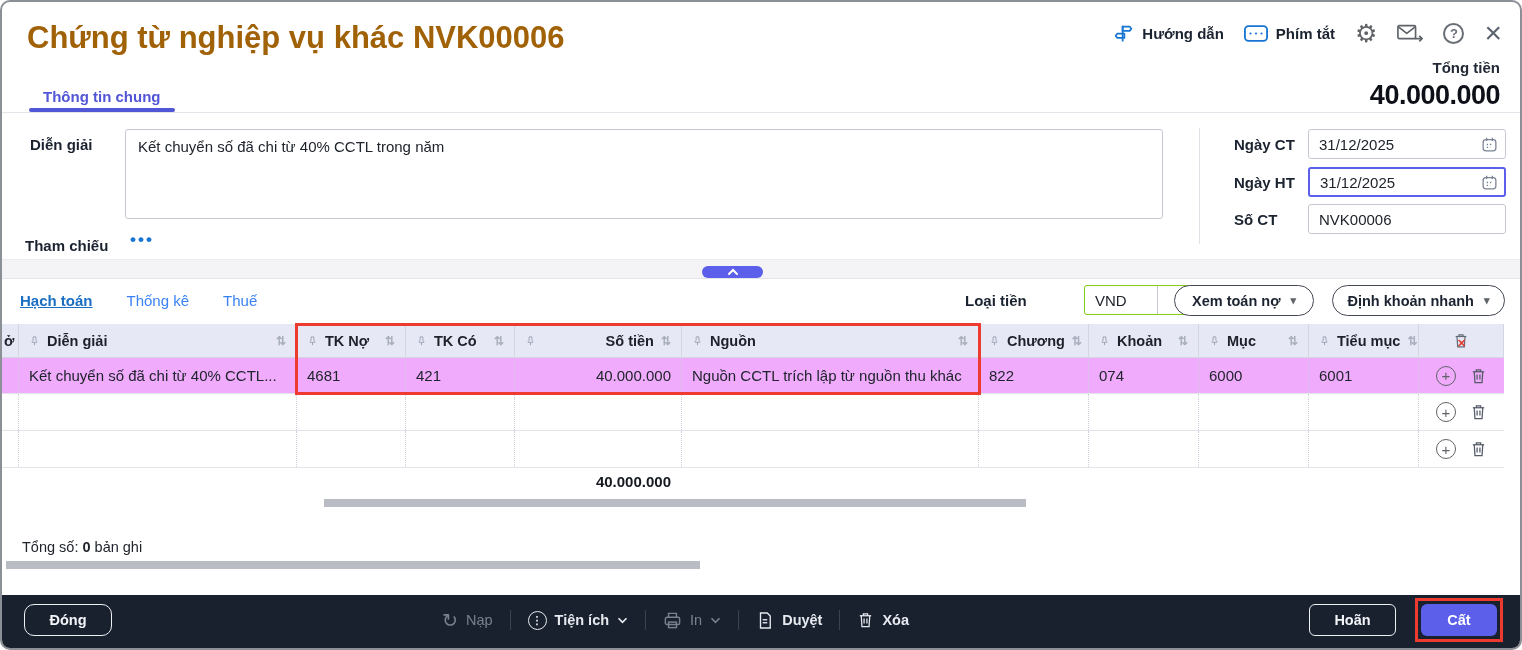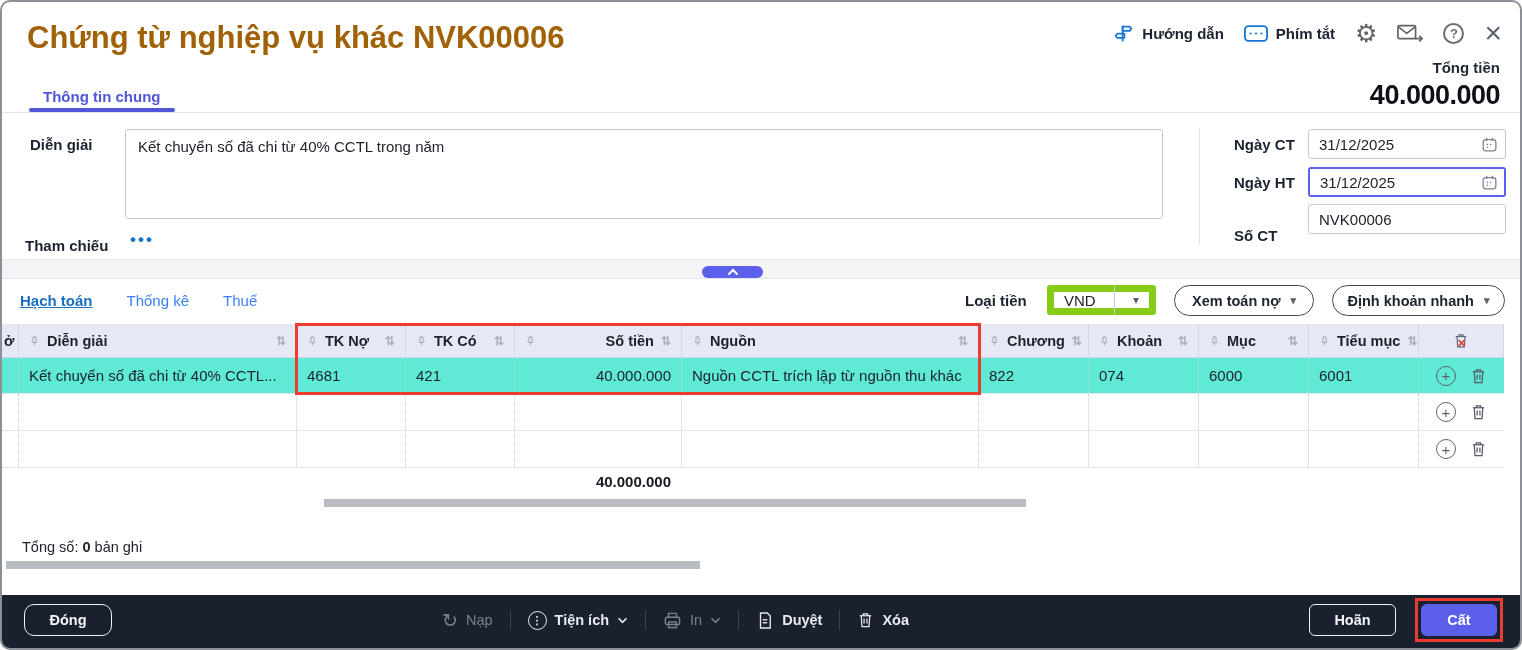--- a/index.html
+++ b/index.html
@@ -46,35 +46,35 @@
   .strip{ position:absolute; left:0; top:257px; width:100%; height:20px; background:#f4f4f6;
           border-top:1px solid #ececf0; border-bottom:1px solid #e3e5ea; }
   .collapse-pill{ position:absolute; left:700px; top:264px; width:61px; height:12px; background:#5b5fe9;
           border-radius:7px; display:flex; align-items:center; justify-content:center; cursor:pointer; }
 
   
   .grid-tabs{ position:absolute; left:18px; top:290px; display:flex; gap:34px; font-size:15px; }
   .gtab{ color:#3b82f6; cursor:pointer; }
   .gtab.active{ color:#1b6ec2; font-weight:700; text-decoration:underline; }
   .cur-label{ position:absolute; left:963px; top:290px; }
-  .cur-select{ position:absolute; left:1045px; top:283px; width:109px; height:30px; border:7px solid #84cc16;
+  .cur-select{ position:absolute; left:1082px; top:283px; width:109px; height:30px; border:1px solid #84cc16;
       border-radius:3px; background:#fff; display:flex; align-items:center; cursor:pointer;gap:8px;}
   .cur-select .val{ flex:1; padding-left:10px; font-size:15px; color:#20252d; }
   .cur-select .sep{ width:1px; height:28px; background:#c6cad3; }
   .cur-select .caret{ width:26px; text-align:center; color:#5f6368; font-size:12px;}
   .pill-btn{ position:absolute; top:283px; height:31px; border:1px solid #424854; border-radius:16px; background:#fff;
       display:flex; align-items:center; justify-content:center; gap:10px; font-size:14.5px; font-weight:700;
       color:#1b2330; cursor:pointer; }
   .pill-btn .caret{ color:#5f6368; font-size:11px; }
 
   
   .table{ position:absolute; left:0; top:322px; width:1502px; }
   .trow{ display:flex; width:1502px; }
   .thead{ height:34px; background:#e7e8f5; }
-  .tbody-r{ height:36px; background:#5eead4; }
+  .tbody-r{ height:36px; background:#f0abfc; }
   .tbody-e{ height:37px; background:#fff; }
   .cell{ display:flex; align-items:center; padding:0 10px; font-size:15px; color:#20252d;
          border-right:1px dotted #cdd0dc; overflow:hidden; white-space:nowrap; }
   .thead .cell{ font-weight:700; font-size:14.5px; color:#1d2129; gap:7px; border-right:1px solid #d4d6e4;}
   .trow{ border-bottom:1px solid #e2e4ea; }
   .thead{ border-bottom:1px solid #d2d5e2; }
   .c0{width:17px; padding:0 2px;} .c1{width:278px;} .c2{width:109px;} .c3{width:109px;}
   .c4{width:167px; justify-content:flex-end;} .c5{width:297px;} .c6{width:110px;} .c7{width:110px;}
   .c8{width:110px;} .c9{width:110px;} .c10{width:85px; border-right:none; justify-content:center; gap:14px;}
   .c4.hd{ justify-content:flex-end;text-align:right; }
@@ -192,21 +192,21 @@
   <span class="cal-ico" style="position:absolute; left:1479px; top:172px;">
     <svg width="17" height="17" viewBox="0 0 24 24" fill="none" stroke="#7a8294" stroke-width="1.8">
         <rect x="3" y="5" width="18" height="16" rx="4"></rect>
         <line x1="8" y1="2.5" x2="8" y2="7"></line>
         <line x1="16" y1="2.5" x2="16" y2="7"></line>
         <line x1="8" y1="12" x2="16" y2="12" stroke-dasharray="2 2.5"></line>
         <line x1="8" y1="16" x2="13" y2="16" stroke-dasharray="2 2.5"></line>
       </svg>
   </span>
 
-  <div class="fld-label" style="left:1232px; top:209px;margin-top:16px;">Số CT</div>
+  <div class="fld-label" style="left:1232px; top:209px;">Số CT</div>
   <input class="fld-input plain" style="top: 202px;" value="NVK00006">
 
   <div class="strip"></div>
   <div class="collapse-pill">
     <span style="display:flex;">
       <svg width="12" height="8" viewBox="0 0 12 8" fill="none" stroke="#ffffff" stroke-width="2" stroke-linecap="round">
           <path d="M2 6l4-4 4 4"></path>
         </svg>
     </span>
   </div>

